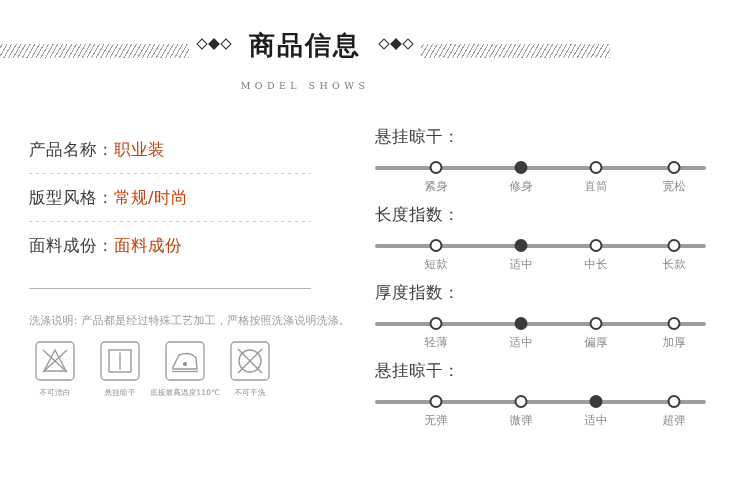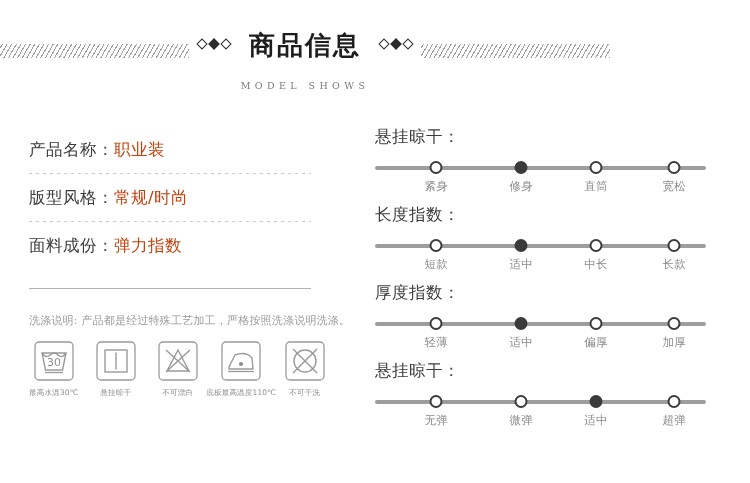--- a/index.html
+++ b/index.html
@@ -116,57 +116,47 @@
     <div class="dashed"></div>
 
     <div class="spec-row">
       <span class="spec-label">版型风格：</span>
       <span class="spec-value">常规/时尚</span>
     </div>
     <div class="dashed"></div>
 
     <div class="spec-row">
       <span class="spec-label">面料成份：</span>
-      <span class="spec-value">弹力指数</span>
+      <span class="spec-value">面料成份</span>
     </div>
 
     <div class="solid-rule"></div>
 
     <div class="wash-note">洗涤说明: 产品都是经过特殊工艺加工，严格按照洗涤说明洗涤。</div>
 
     <div class="care-row">
 
-      <div class="care-item">
-        <svg class="care-icon" viewBox="0 0 44 44">
-          <rect x="3" y="3" width="38" height="38" rx="4" fill="none" stroke="#9a9a9a" stroke-width="1.3"></rect>
-          <path d="M10 14 L34 14 L30.5 31 L13.5 31 Z" fill="none" stroke="#9a9a9a" stroke-width="1.4"></path>
-          <path d="M10 14 Q14 20 18 16 Q22 12 26 16 Q30 20 34 14" fill="none" stroke="#9a9a9a" stroke-width="1.4"></path>
-          <text x="22" y="27" text-anchor="middle" font-size="11" fill="#8d8d8d" font-family="DejaVu Sans, sans-serif">30</text>
-          <line x1="13" y1="33.5" x2="31" y2="33.5" stroke="#9a9a9a" stroke-width="1.3"></line>
-        </svg>
-        <span class="care-label">最高水温30℃</span>
-      </div>
-
-      <div class="care-item">
-        <svg class="care-icon" viewBox="0 0 44 44">
-          <rect x="3" y="3" width="38" height="38" rx="4" fill="none" stroke="#9a9a9a" stroke-width="1.3"></rect>
-          <rect x="11" y="11" width="22" height="22" fill="none" stroke="#9a9a9a" stroke-width="1.4"></rect>
-          <line x1="22" y1="13.5" x2="22" y2="30.5" stroke="#9a9a9a" stroke-width="1.4"></line>
-        </svg>
-        <span class="care-label">悬挂晾干</span>
-      </div>
 
       <div class="care-item">
         <svg class="care-icon" viewBox="0 0 44 44">
           <rect x="3" y="3" width="38" height="38" rx="4" fill="none" stroke="#9a9a9a" stroke-width="1.3"></rect>
           <path d="M22 11 L33 32 L11 32 Z" fill="none" stroke="#9a9a9a" stroke-width="1.4"></path>
           <line x1="10" y1="11" x2="34" y2="33" stroke="#9a9a9a" stroke-width="1.4"></line>
           <line x1="34" y1="11" x2="10" y2="33" stroke="#9a9a9a" stroke-width="1.4"></line>
         </svg>
         <span class="care-label">不可漂白</span>
+      </div>
+
+      <div class="care-item">
+        <svg class="care-icon" viewBox="0 0 44 44">
+          <rect x="3" y="3" width="38" height="38" rx="4" fill="none" stroke="#9a9a9a" stroke-width="1.3"></rect>
+          <rect x="11" y="11" width="22" height="22" fill="none" stroke="#9a9a9a" stroke-width="1.4"></rect>
+          <line x1="22" y1="13.5" x2="22" y2="30.5" stroke="#9a9a9a" stroke-width="1.4"></line>
+        </svg>
+        <span class="care-label">悬挂晾干</span>
       </div>
 
       <div class="care-item">
         <svg class="care-icon" viewBox="0 0 44 44">
           <rect x="3" y="3" width="38" height="38" rx="4" fill="none" stroke="#9a9a9a" stroke-width="1.3"></rect>
           <path d="M10 30 L34 30 L33 19 Q27 12 16 16 L10 28 Z" fill="none" stroke="#9a9a9a" stroke-width="1.4" stroke-linejoin="round"></path>
           <line x1="9" y1="32.5" x2="35" y2="32.5" stroke="#9a9a9a" stroke-width="1.3"></line>
           <circle cx="22" cy="25" r="2.1" fill="#8d8d8d"></circle>
         </svg>
         <span class="care-label">底板最高温度110℃</span>

